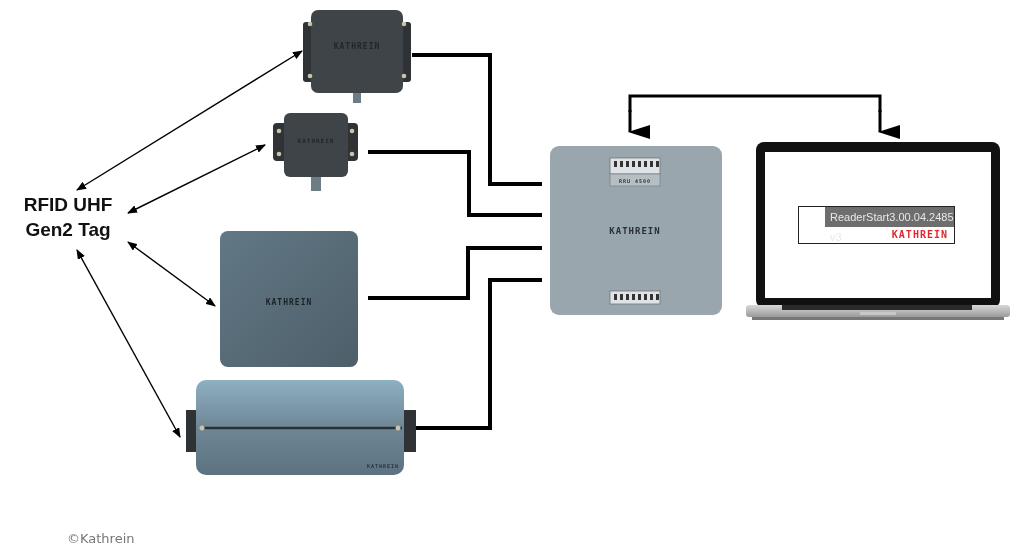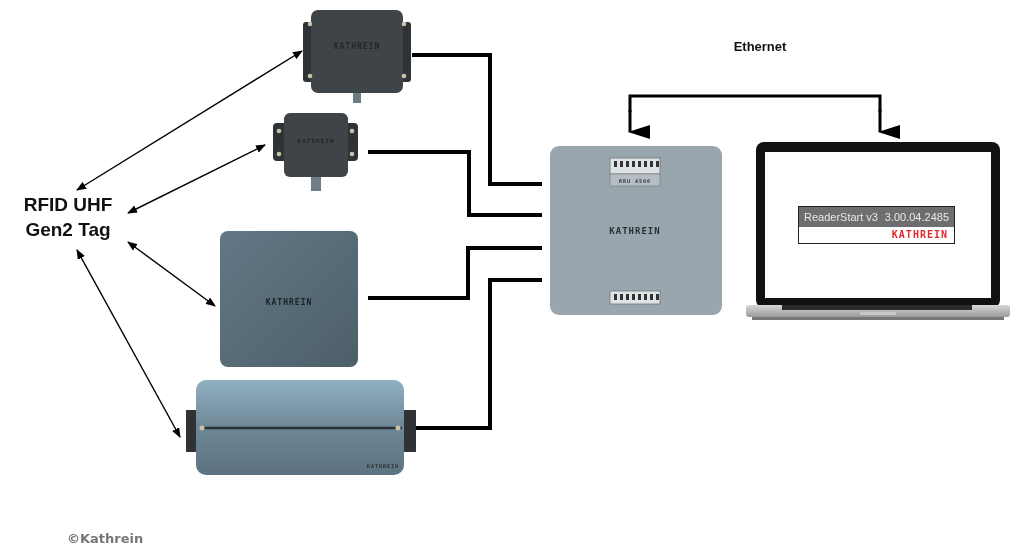--- a/index.html
+++ b/index.html
@@ -1,23 +1,23 @@
 <!DOCTYPE html>
 <html><head>
 <meta charset="utf-8">
 <style>
   html, body { margin: 0; padding: 0; background: #ffffff; }
   body { width: 1024px; height: 559px; position: relative; overflow: hidden; font-family: "Liberation Sans", sans-serif; }
   svg.diagram { position: absolute; left: 0; top: 0; }
   .tag-label { position: absolute; left: 8px; top: 192px; width: 120px; text-align: center; font-weight: bold; font-size: 19px; line-height: 25px; color: #111; }
   .iface-label { position: absolute; left: 690px; top: 38px; width: 140px; text-align: center; font-weight: bold; font-size: 13px; line-height: 17px; color: #111; }
-  .copyright { position: absolute; left: 67px; top: 531px; font-size: 13px; color: #777; font-family: "DejaVu Sans", sans-serif; font-weight: bold; }
+  .copyright { position: absolute; left: 67px; top: 531px; font-size: 13px; color: #777; font-family: "DejaVu Sans", sans-serif; }
   .brand-text { font-family: "DejaVu Sans Mono", monospace; font-weight: bold; letter-spacing: 1px; }
   .screen-box { position: absolute; left: 798px; top: 206px; width: 157px; height: 38px; border: 1.5px solid #222; background: #fff; box-sizing: border-box; }
-  .screen-box .bar { height: 20px; background: #6e6e6e; color: #e8e8e8; font-size: 11px; line-height: 20px; display: flex; justify-content: space-between; padding: 0 5px; }
+  .screen-box .bar { height: 20px; background: #6e6e6e; color: #e8e8e8; font-size: 11px; line-height: 20px; display: flex; justify-content: space-between; padding: 0 5px; margin-left: 26px; }
   .screen-box .logo-row { height: 16px; text-align: right; padding-right: 6px; color: #e3262e; font-size: 10px; line-height: 16px; font-family: "DejaVu Sans Mono", monospace; font-weight: bold; letter-spacing: 1px; }
 </style>
 </head>
 <body>
 
 <svg class="diagram" width="1024" height="559" viewBox="0 0 1024 559">
   <defs>
     <marker id="ah" markerWidth="10" markerHeight="8" refX="9" refY="4" orient="auto-start-reverse" markerUnits="userSpaceOnUse">
       <path d="M0,0 L10,4 L0,8 Z" fill="#000"></path>
     </marker>
@@ -128,21 +128,20 @@
     <rect x="752" y="317" width="252" height="3" fill="#777"></rect>
   </g>
 </svg>
 
 <div class="tag-label">
   <div>RFID UHF</div>
   <div>Gen2 Tag</div>
 </div>
 
 <div class="iface-label">
-  <div>Ethernet</div>
 </div>
 
 <div class="screen-box">
   <div class="bar">
     <span>ReaderStart v3</span>
     <span>3.00.04.2485</span>
   </div>
   <div class="logo-row">KATHREIN</div>
 </div>
 

